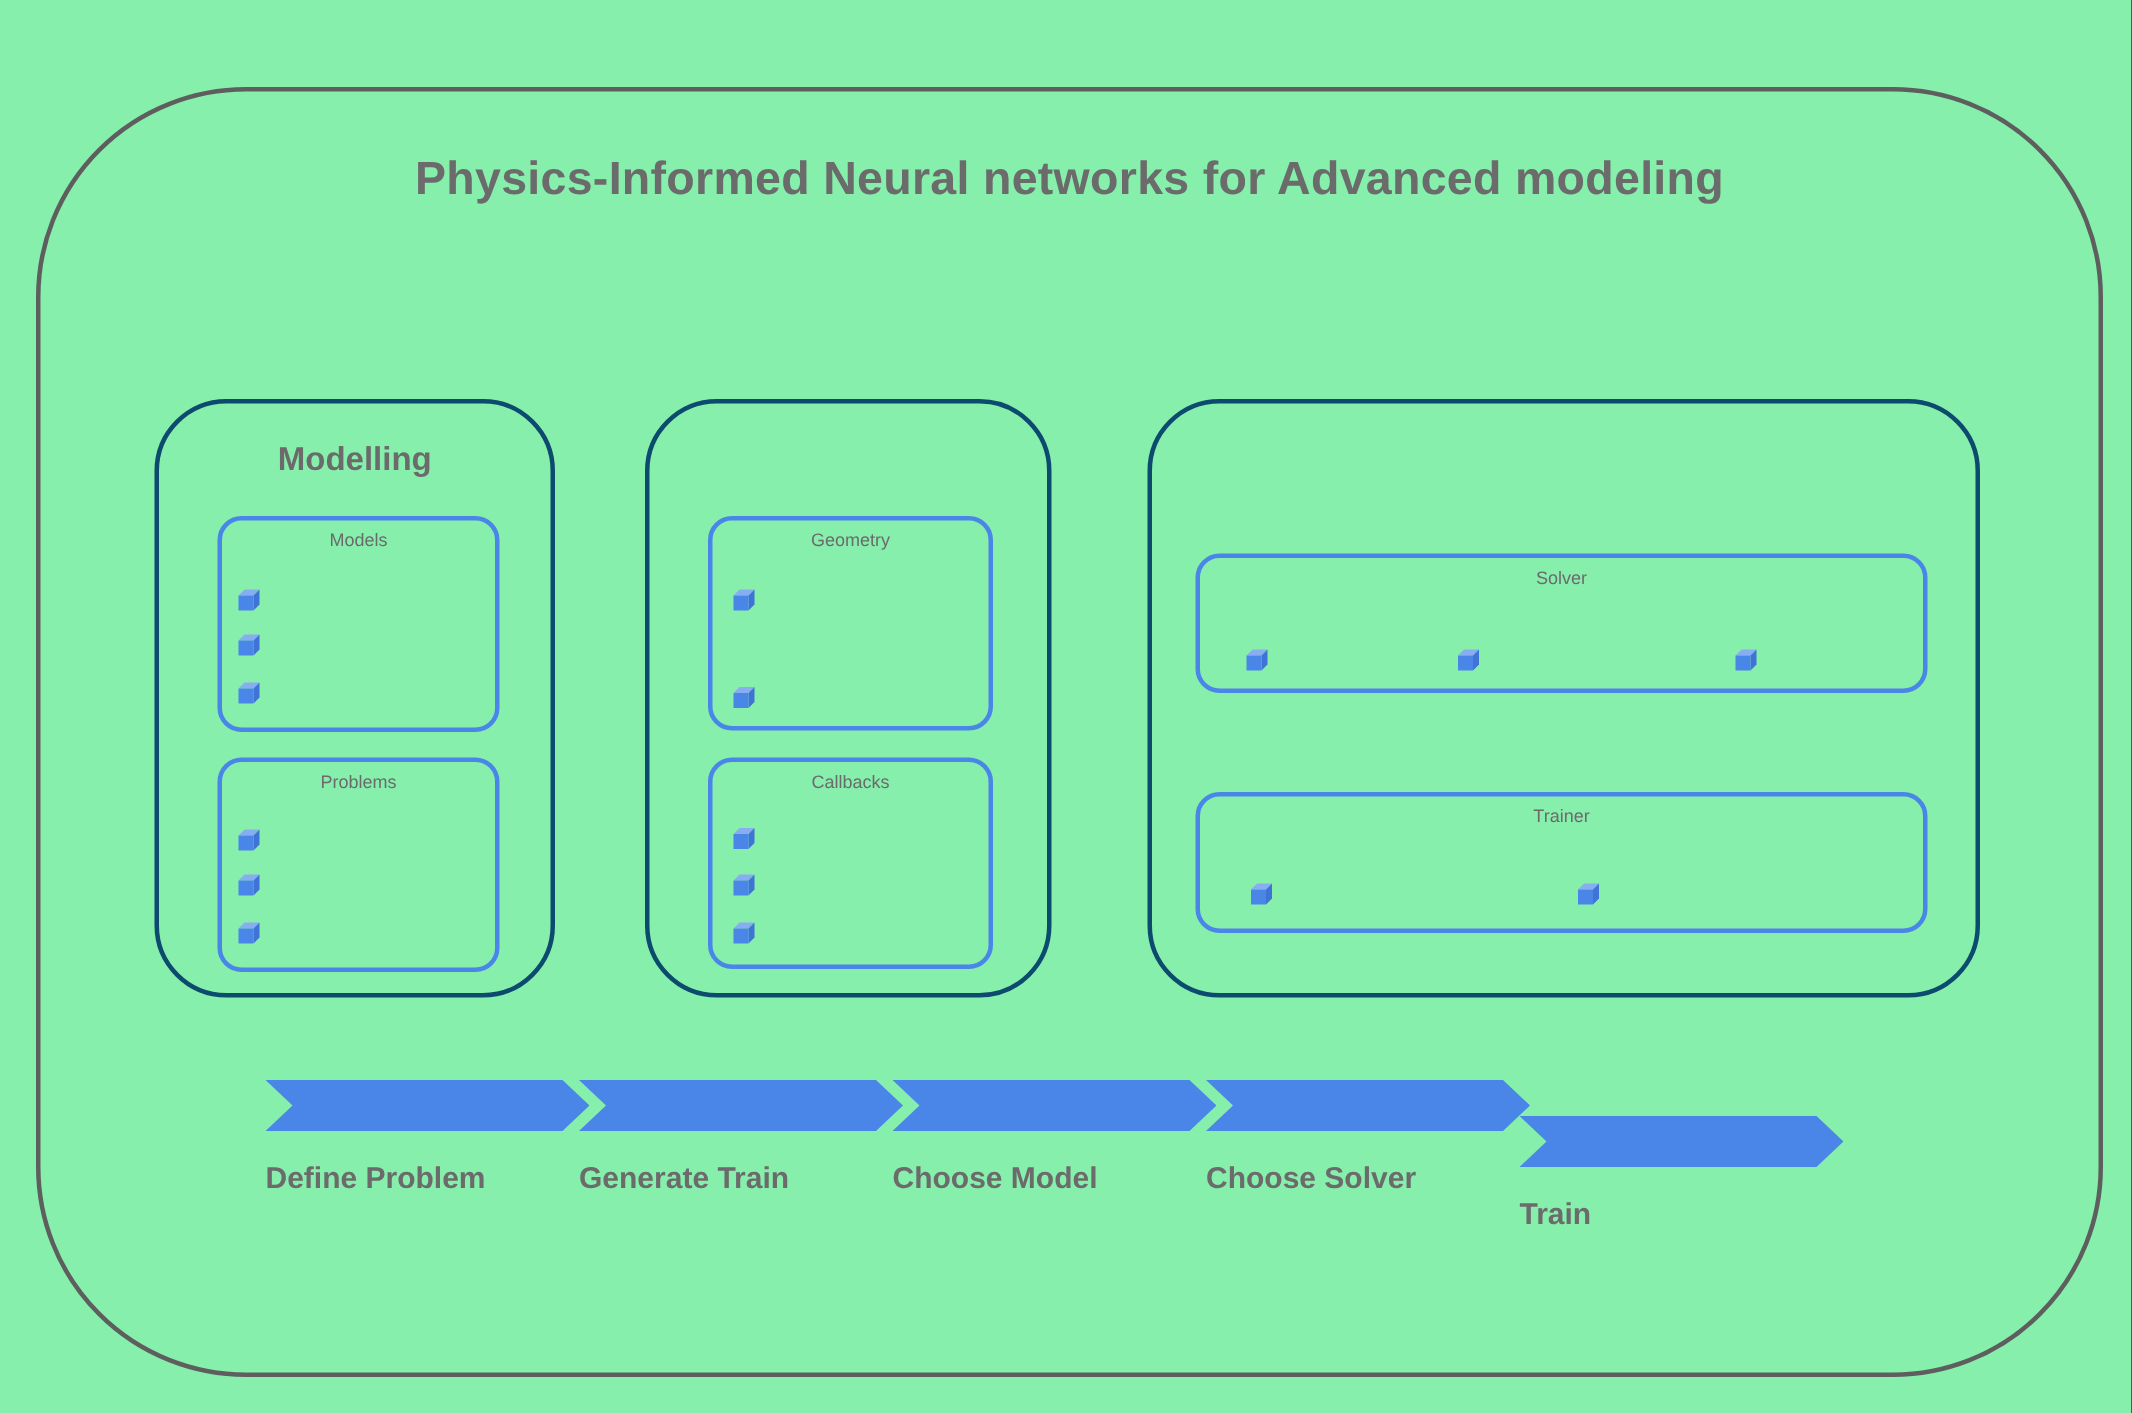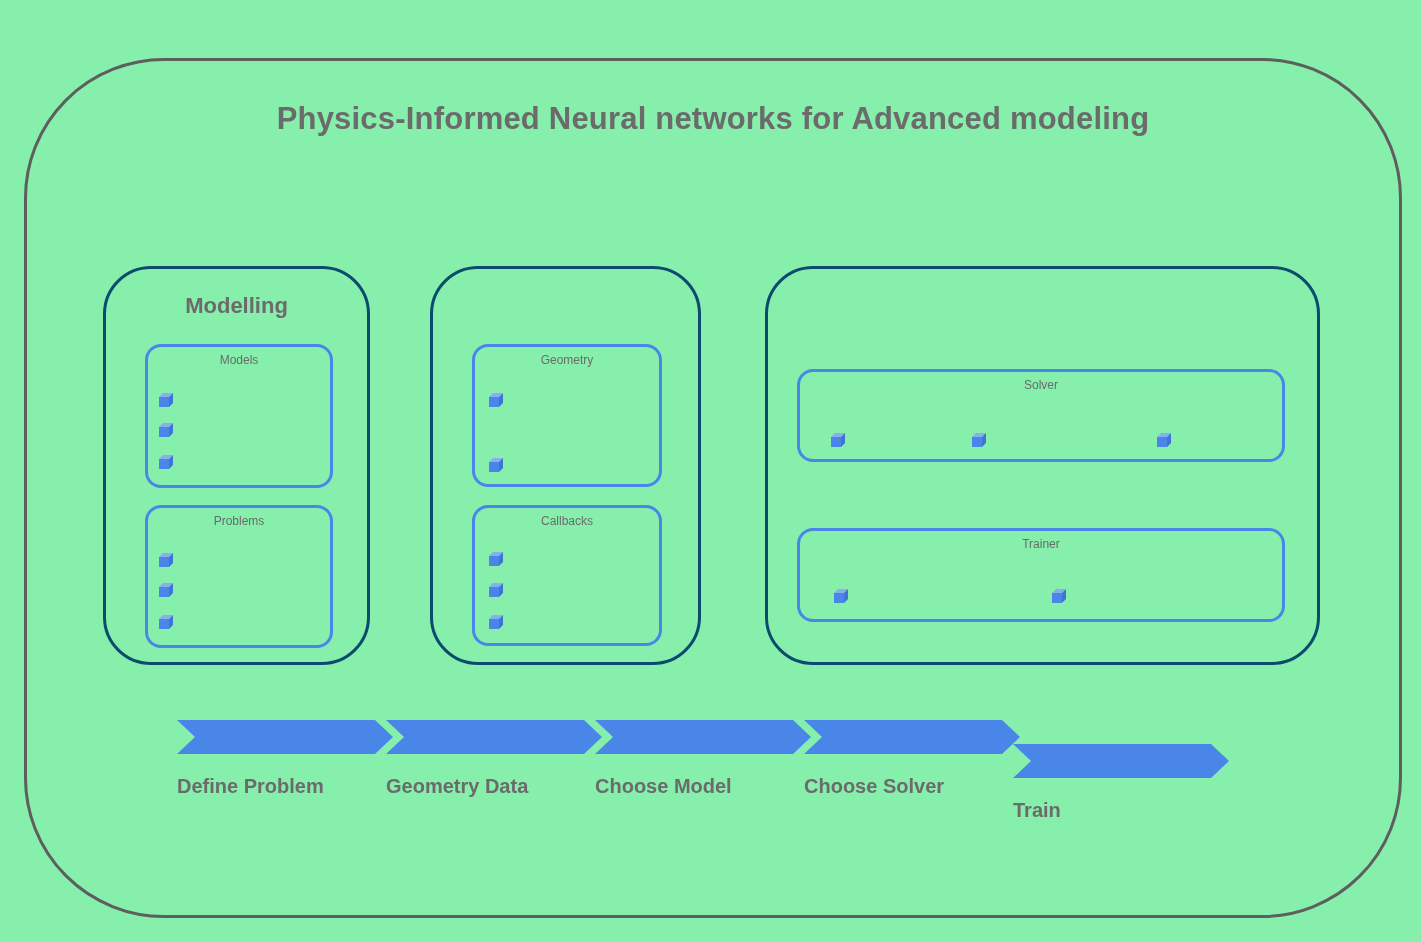--- a/index.html
+++ b/index.html
@@ -175,19 +175,19 @@
       </div>
     </div>
 
     <div class="flow-segment seg-0"></div>
     <div class="flow-segment seg-1"></div>
     <div class="flow-segment seg-2"></div>
     <div class="flow-segment seg-3"></div>
     <div class="flow-segment seg-4"></div>
 
     <div class="flow-label seg-0">Define Problem</div>
-    <div class="flow-label seg-1">Geometry Data</div>
+    <div class="flow-label seg-1">Generate Train</div>
     <div class="flow-label seg-2">Choose Model</div>
     <div class="flow-label seg-3">Choose Solver</div>
     <div class="flow-label seg-4">Train</div>
 
   </div>
 </div>
 
 </body></html>

